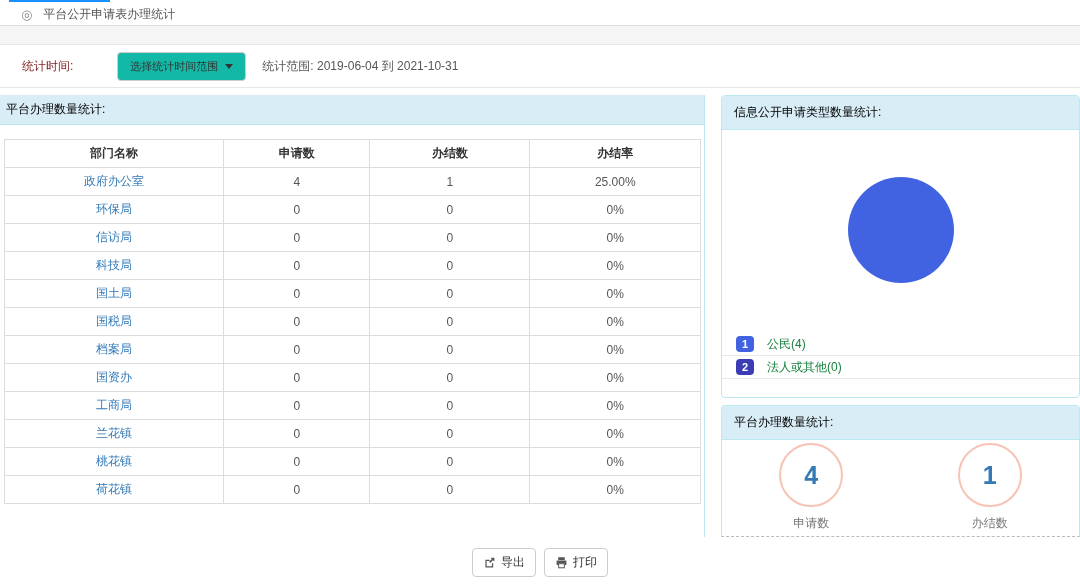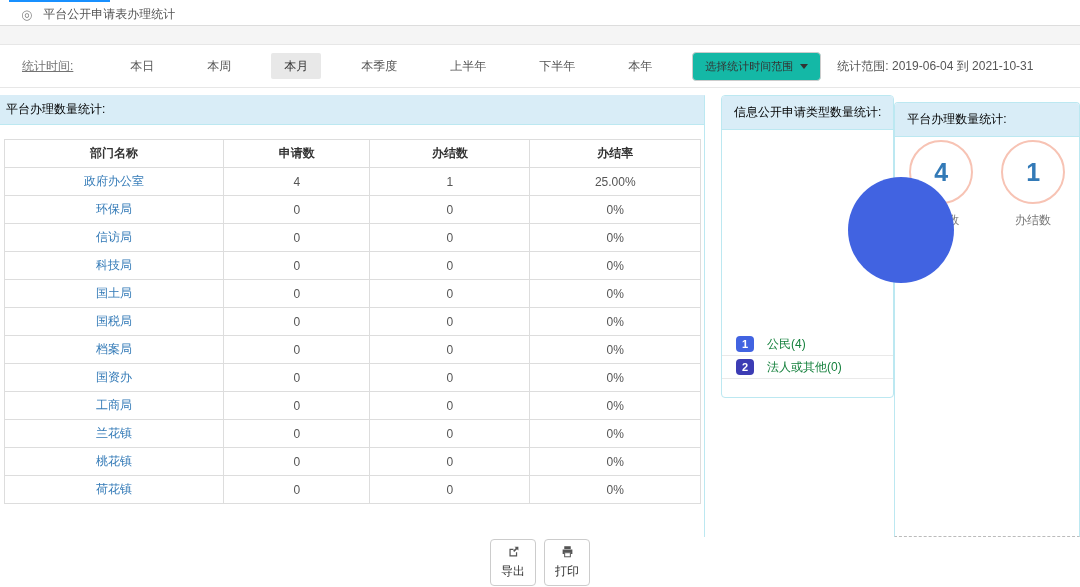--- a/index.html
+++ b/index.html
@@ -12,76 +12,75 @@
   .tabbar { position:relative; height:26px; background:#fff; border-bottom:1px solid #ddd; }
   .tab-indicator { position:absolute; top:0; left:9px; width:101px; height:2px; background:#1890ff; }
   .tab { position:absolute; top:2px; left:0; height:24px; display:flex; align-items:center; padding:0 20px 0 21px; cursor:default; }
   .eye { color:#888; font-size:13px; margin-right:11px; line-height:1; }
   .tab-title { color:#555; }
   
   .strip { height:18px; background:#f5f5f5; }
   
   .filterbar { height:44px; background:#fff; border-top:1px solid #e7e7e7; border-bottom:1px solid #e7e7e7;
     display:flex; align-items:center; padding-left:22px; }
-  .filter-label { color:#737373; margin-right:44px;text-decoration:underline; }
+  .filter-label { color:#7f1d1d; margin-right:44px; }
   .filter-opt { color:#555; padding:6px 13px; margin-right:27px; cursor:pointer; border-radius:2px; white-space:nowrap; }
   .filter-opt.selected { background:#e8e8e8; color:#333; }
   .range-btn { display:inline-flex; align-items:center; gap:7px; background:#14b8a6; border:1px solid #ccc;
     border-radius:4px; padding:6px 12px; color:#333; font-size:11px; cursor:pointer; margin-right:16px; font-family:inherit; }
   .caret { width:0; height:0; border-left:4px solid transparent; border-right:4px solid transparent; border-top:5px solid #333; }
   .range-text { color:#555; }
   .spacer { height:7px; background:#fff; }
   
   .content { display:flex; height:442px; overflow:hidden; }
   .panel-header { background:#d9edf7; color:#000000; border-bottom:1px solid #bce8f1; }
   .left-panel { width:705px; border-right:1px solid #bce8f1; border-top:1px solid #d9edf7; }
   .left-panel .panel-header { padding:5px 6px 6px; }
   .stat-table { width:697px; margin:14px 4px 0; border-collapse:collapse; table-layout:fixed; }
   .stat-table th, .stat-table td { border:1px solid #ddd; height:28px; text-align:center; padding:0 16px; }
   .stat-table th { font-weight:bold; color:#333; background:#fff; }
   .stat-table td.dept { color:#337ab7; cursor:pointer; }
   .stat-table td.num { color:#555; }
-  .right-col { width:359px; margin-left:16px; display:flex; flex-direction:row; }
+  .right-col { width:359px; margin-left:16px; display:flex; flex-direction:column; }
   .pie-panel { height:303px; border:1px solid #bce8f1; border-radius:4px; position:relative; }
   .pie-panel .panel-header, .stats-panel .panel-header { padding:8px 12px; border-radius:3px 3px 0 0; }
   .pie { position:absolute; left:126px; top:81px; width:106px; height:106px; border-radius:50%; }
   .legend { position:absolute; left:0; right:0; bottom:18px; }
   .legend-item { display:flex; align-items:center; height:23px; padding-left:14px; border-bottom:1px solid #e9e9e9; cursor:pointer; }
   .legend-badge { width:18px; height:16px; border-radius:4px; color:#fff; font-size:11px; font-weight:bold;
     display:flex; align-items:center; justify-content:center; margin-right:13px; }
   .legend-label { color:#15803d; }
   .stats-panel { margin-top:7px; flex:1; border:1px solid #bce8f1; border-bottom:1px dashed #bbb; border-radius:4px 4px 0 0; display:flex; flex-direction:column; }
   .stats-body { flex:1; display:flex; padding-top:3px; }
   .stat { width:50%; display:flex; flex-direction:column; align-items:center; }
   .stat-circle { width:64px; height:64px; border:2px solid #f7c3b4; border-radius:50%;
     display:flex; align-items:center; justify-content:center; }
   .stat-value { color:#337ab7; font-size:25px; font-weight:bold; }
   .stat-label { color:#777; margin-top:8px; }
   
   .footer { height:50px; display:flex; align-items:center; justify-content:center; gap:8px; background:#fff; }
   .footer-btn { display:inline-flex; align-items:center; gap:5px; background:#fff; border:1px solid #ccc;
-    border-radius:4px; padding:5px 10px; font-size:12px; color:#333; cursor:pointer; font-family:inherit;flex-direction:column; }
+    border-radius:4px; padding:5px 10px; font-size:12px; color:#333; cursor:pointer; font-family:inherit; }
   .footer-btn svg { display:block; }
 </style>
 </head>
 <body>
 
 <div class="tabbar">
   <div class="tab-indicator"></div>
   <div class="tab">
     <span class="eye">◎</span>
     <span class="tab-title">平台公开申请表办理统计</span>
   </div>
 </div>
 
 <div class="strip"></div>
 
 <div class="filterbar">
   <span class="filter-label">统计时间:</span>
-  <span id="filter-options"><span class="filter-opt">本日</span><span class="filter-opt">本周</span><span class="filter-opt selected">本月</span><span class="filter-opt">本季度</span><span class="filter-opt">上半年</span><span class="filter-opt">下半年</span><span class="filter-opt">本年</span></span>
   <button class="range-btn">
     <span>选择统计时间范围</span>
     <span class="caret"></span>
   </button>
   <span class="range-text">统计范围: 2019-06-04 到 2021-10-31</span>
 </div>
 
 <div class="spacer"></div>
 
 <div class="content">

